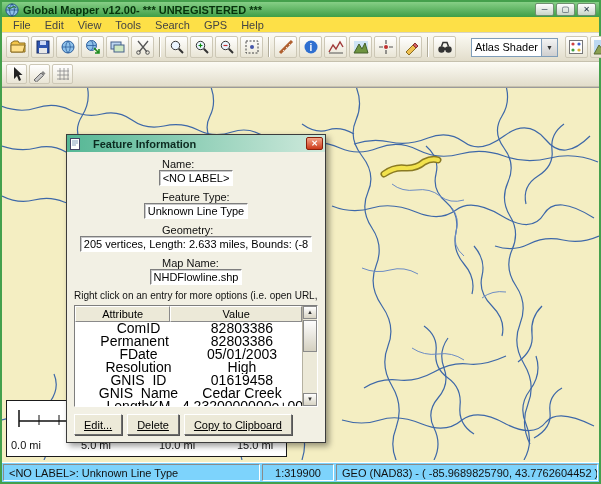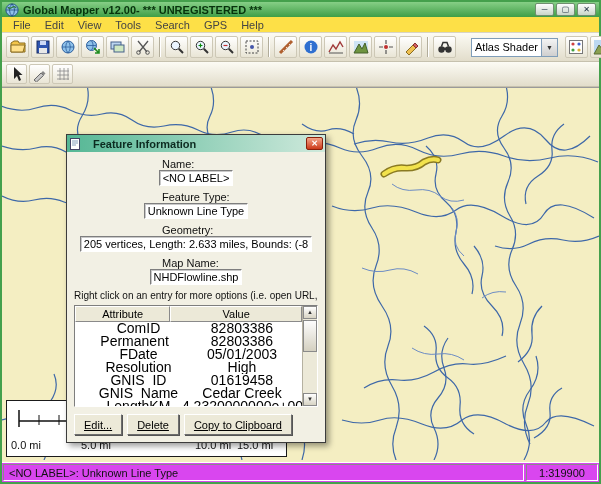--- a/index.html
+++ b/index.html
@@ -56,21 +56,21 @@
   .tcell{white-space:nowrap;overflow:hidden;}
   .ta{width:42%;text-align:center;}
   .tv{flex:1;text-align:center;}
   .tbl-scroll{position:absolute;right:0;top:0;bottom:0;width:15px;background:#ece9d8;border-left:1px solid #b5b1a1;}
   .sc-arrow{height:13px;background:linear-gradient(#fff,#d8d4c4);border:1px solid #8a8a8a;font-size:6px;text-align:center;line-height:11px;color:#333;}
   .sc-thumb{height:32px;margin-top:1px;background:linear-gradient(#fdfdfd,#d4d0c0);border:1px solid #8a8a8a;}
   .sc-down{position:absolute;bottom:0;left:0;right:0;}
   .dlg-buttons{display:flex;gap:5px;margin-top:7px;text-decoration:underline;}
   .dlg-btn{height:21px;background:#ece9d8;border:1px solid;border-color:#ffffff #6d6d6d #6d6d6d #ffffff;box-shadow:1px 1px 0 #555;font-size:11px;padding:0 9px;font-family:"Liberation Sans",sans-serif;cursor:default;}
   
-  .statusbar{height:20px;display:flex;align-items:stretch;background:#d946ef;border-top:1px solid #fff;flex:0 0 auto;}
+  .statusbar{height:20px;display:flex;align-items:stretch;background:#7dd3fc;border-top:1px solid #fff;flex:0 0 auto;}
   .sb-panel{border:1px solid;border-color:#8a8a8a #ffffff #ffffff #8a8a8a;margin:1px;padding:2px 5px;font-size:11px;white-space:nowrap;overflow:hidden;color:#111;}
   .sb-left{flex:1;}
   .sb-scale{width:72px;text-align:center;}
   .sb-coords{width:262px;}
   button{outline:none;}
 </style>
 </head>
 <body>
 
 <div class="window">
@@ -347,21 +347,21 @@
         <path d="M382,86 q10,-7 20,-6 q12,1 20,-6 q8,-4 14,-2" fill="none" stroke="#f2e24c" stroke-width="4" stroke-linecap="round"></path>
       </g>
     </svg>
 
     <div class="scalebar">
       <svg viewBox="0 0 279 34">
         <path d="M12,20 H252" stroke="#111" stroke-width="1.5" fill="none"></path>
         <path d="M12,9 V26 M92,9 V26 M172,9 V26 M252,9 V26" stroke="#111" stroke-width="1.5" fill="none"></path>
         <path d="M32,14 V24 M52,14 V24 M72,14 V24 M112,14 V24 M132,14 V24 M152,14 V24 M192,14 V24 M212,14 V24 M232,14 V24" stroke="#111" stroke-width="1" fill="none"></path>
       </svg>
-      <span id="scale-labels"><span class="scale-label" style="left: 4px;">0.0 mi</span><span class="scale-label" style="left: 74px;">5.0 mi</span><span class="scale-label" style="left: 152px; margin-left: 36px;">10.0 mi</span><span class="scale-label" style="left: 230px;">15.0 mi</span></span>
+      <span id="scale-labels"><span class="scale-label" style="left: 4px;">0.0 mi</span><span class="scale-label" style="left: 74px;">5.0 mi</span><span class="scale-label" style="left: 152px;">10.0 mi</span><span class="scale-label" style="left: 230px;">15.0 mi</span></span>
     </div>
 
     <div class="dialog">
       <div class="dlg-titlebar">
         <span class="dlg-icon">
           <svg viewBox="0 0 12 12">
               <rect x="1.5" y="0.5" width="9" height="11" fill="#fff" stroke="#446"></rect>
               <path d="M3 3 h6 M3 5 h6 M3 7 h4" stroke="#68a" stroke-width="0.8"></path>
             </svg>
         </span>
@@ -434,15 +434,16 @@
             <button class="dlg-btn">Delete</button>
             <button class="dlg-btn">Copy to Clipboard</button>
           </div>
       </div>
     </div>
   </div>
 
   <div class="statusbar">
     <span class="sb-panel sb-left">&lt;NO LABEL&gt;: Unknown Line Type</span>
     <span class="sb-panel sb-scale">1:319900</span>
+    <span class="sb-panel sb-coords">GEO (NAD83) - ( -85.9689825790, 43.7762604452 )</span>
   </div>
 
 </div>
 
 </body></html>

